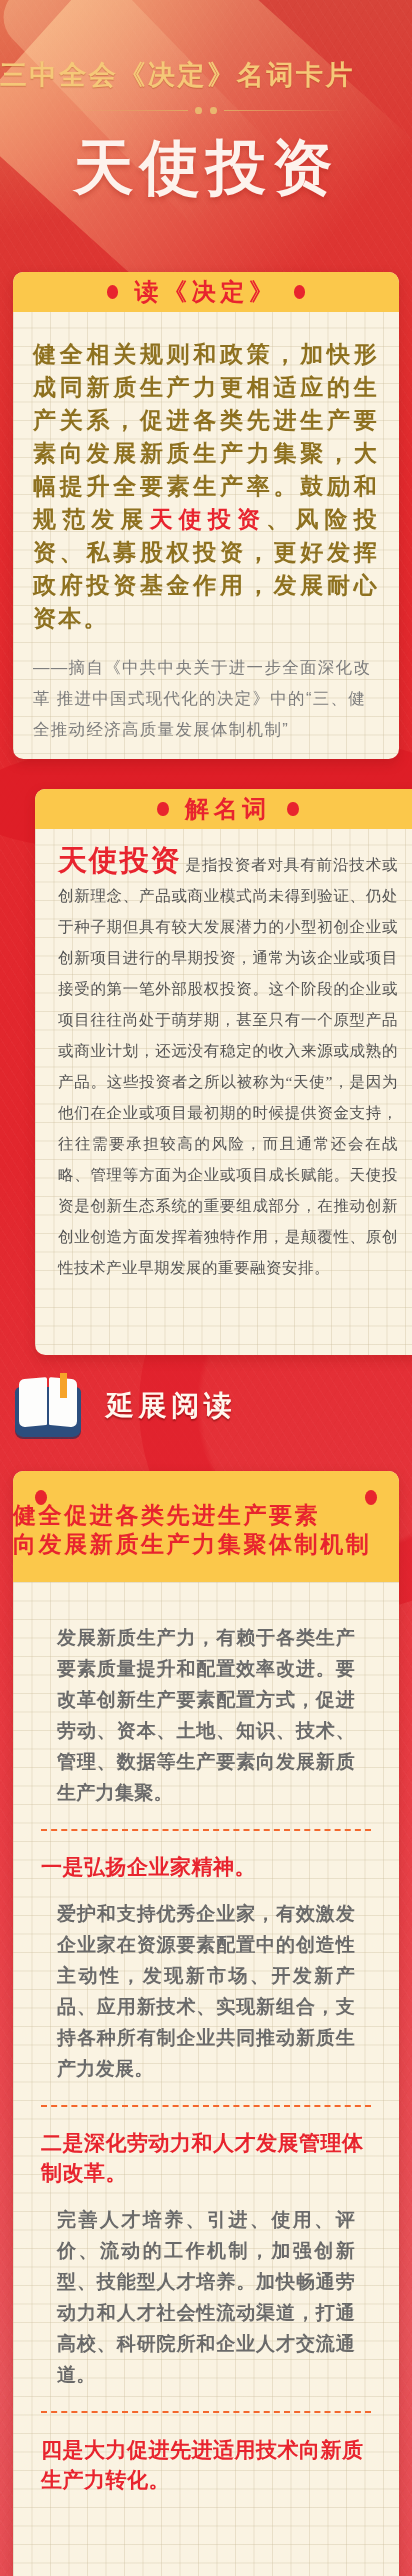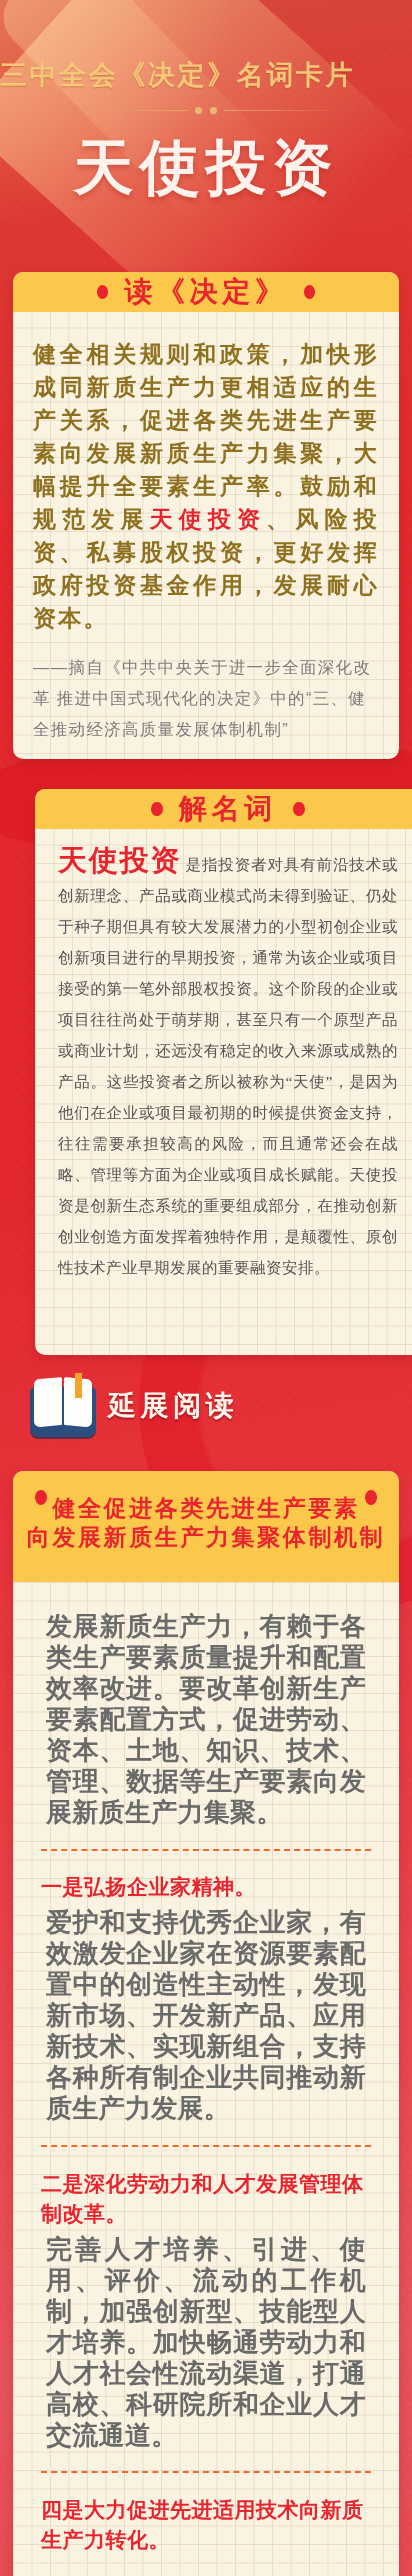--- a/index.html
+++ b/index.html
@@ -45,59 +45,59 @@
   
   .card { position:absolute; left:13px; width:386px; z-index:5; border-radius:10.3px; overflow:hidden;
     background-color:#FAF3E2;
     background-image:
       linear-gradient(to right, rgba(205,190,158,0.38) 0.5px, transparent 0.5px),
       linear-gradient(to bottom, rgba(205,190,158,0.38) 0.5px, transparent 0.5px);
     background-size:18.5px 18.5px;
     box-shadow:0 4.1px 10.3px rgba(140,15,15,0.25); }
   .card-band { height:40px; background:#FBC84B; display:flex; align-items:center; justify-content:center; gap:16.5px; }
   .band-dot { width:11.3px; height:14px; border-radius:50%; background:#E8242E; }
-  .band-title { font-size:28px; font-weight:bold; color:#E8242E; letter-spacing:4.6px; }
+  .band-title { font-size:24px; font-weight:bold; color:#E8242E; letter-spacing:4.6px; }
 
   
   .card-read { top:272px; height:487px; }
   .read-body { padding:26px 20px 0; }
   .gold-text { margin:0; font-size:23px; line-height:33px; font-weight:bold; color:#8E7120;
     letter-spacing:2.3px; text-align:justify; }
   .red-inline { color:#E8242E; }
   .citation { margin:16.5px 0 0; font-size:16.5px; line-height:31px; color:#7C7C7C; letter-spacing:1.3px; }
 
   
   .card-define { top:789px; height:566px;margin-left:22px; }
   .define-body { padding:15.5px 23px 0; margin:0;
     font-family:"Liberation Serif","DejaVu Serif",serif;
     font-size:15.5px; line-height:31px; color:#545454; letter-spacing:0.5px; text-align:justify; }
   .lead-red { font-family:"Liberation Serif","DejaVu Serif",serif; font-size:29px; font-weight:bold;
     color:#E8242E; letter-spacing:1.5px; margin-right:4.1px; }
 
   
-  .reading { position:absolute; top:1375px; left:30px; z-index:5; display:flex; align-items:center; gap:12px; }
+  .reading { position:absolute; top:1375px; left:15px; z-index:5; display:flex; align-items:center; gap:25px; }
   .book { position:relative; width:66px; height:62px; }
   .book-cover { position:absolute; left:0; bottom:0; width:66px; height:50px; background:#2C4E7E;
     border-radius:5.2px 5.2px 8.2px 8.2px; box-shadow:0 2.1px 0 rgba(20,40,80,0.6); }
   .page { position:absolute; top:2.1px; width:28px; height:48px; background:#FDFDFC; z-index:2; }
   .page.left  { left:4.1px;  border-radius:5.2px 2.1px 1px 6.2px; transform:skewY(-5deg); transform-origin:bottom right; }
   .page.right { right:4.1px; border-radius:2.1px 5.2px 6.2px 1px; transform:skewY(5deg);  transform-origin:bottom left; }
   .bookmark { position:absolute; top:-2.1px; right:14.4px; width:6.7px; height:25px; background:#F6A329; z-index:3; }
   .reading-label { font-family:"Liberation Serif","DejaVu Serif",serif; font-weight:bold; font-size:28px;
     color:#FFF7EE; letter-spacing:4.6px; text-shadow:0 2.1px 1.5px rgba(130,10,10,0.55); }
 
   
   .card-extend { top:1471px; height:1707px; }
   .extend-band { position:relative; height:111px; background:#FBC84B; }
   .c3dot { position:absolute; top:18.5px; width:12.4px; height:15.5px; border-radius:50%; background:#E8242E; }
   .c3dot.l { left:21.6px; } .c3dot.r { right:21.6px; }
-  .extend-title { padding-top:23px; text-align:center; font-size:23px; font-weight:bold; color:#E8242E;
+  .extend-title { padding-top:30px; font-size:23px; font-weight:bold; color:#E8242E;
     line-height:29px; letter-spacing:2.6px; }
   .extend-body { padding:24px 28px 0; }
-  .intro-text, .s-text { margin:5px; font-size:26px; line-height:31px; font-weight:bold; color:#6A6A6A;
+  .intro-text, .s-text { margin:16px; font-size:19px; line-height:31px; font-weight:bold; color:#6A6A6A;
     letter-spacing:0.3px; text-align:justify; }
   .s-label { margin:0 0 5.2px; font-size:21px; line-height:30px; font-weight:bold; color:#E8242E; letter-spacing:0.5px; }
   .dash-divider { border:none; border-top:2.1px dashed #F4672C; margin:20.6px 0 21.6px; }
 </style>
 </head>
 <body>
 
 <div class="bg-base"></div>
 <div class="bg-hatch"></div>
 <div class="glow-tl"></div>

